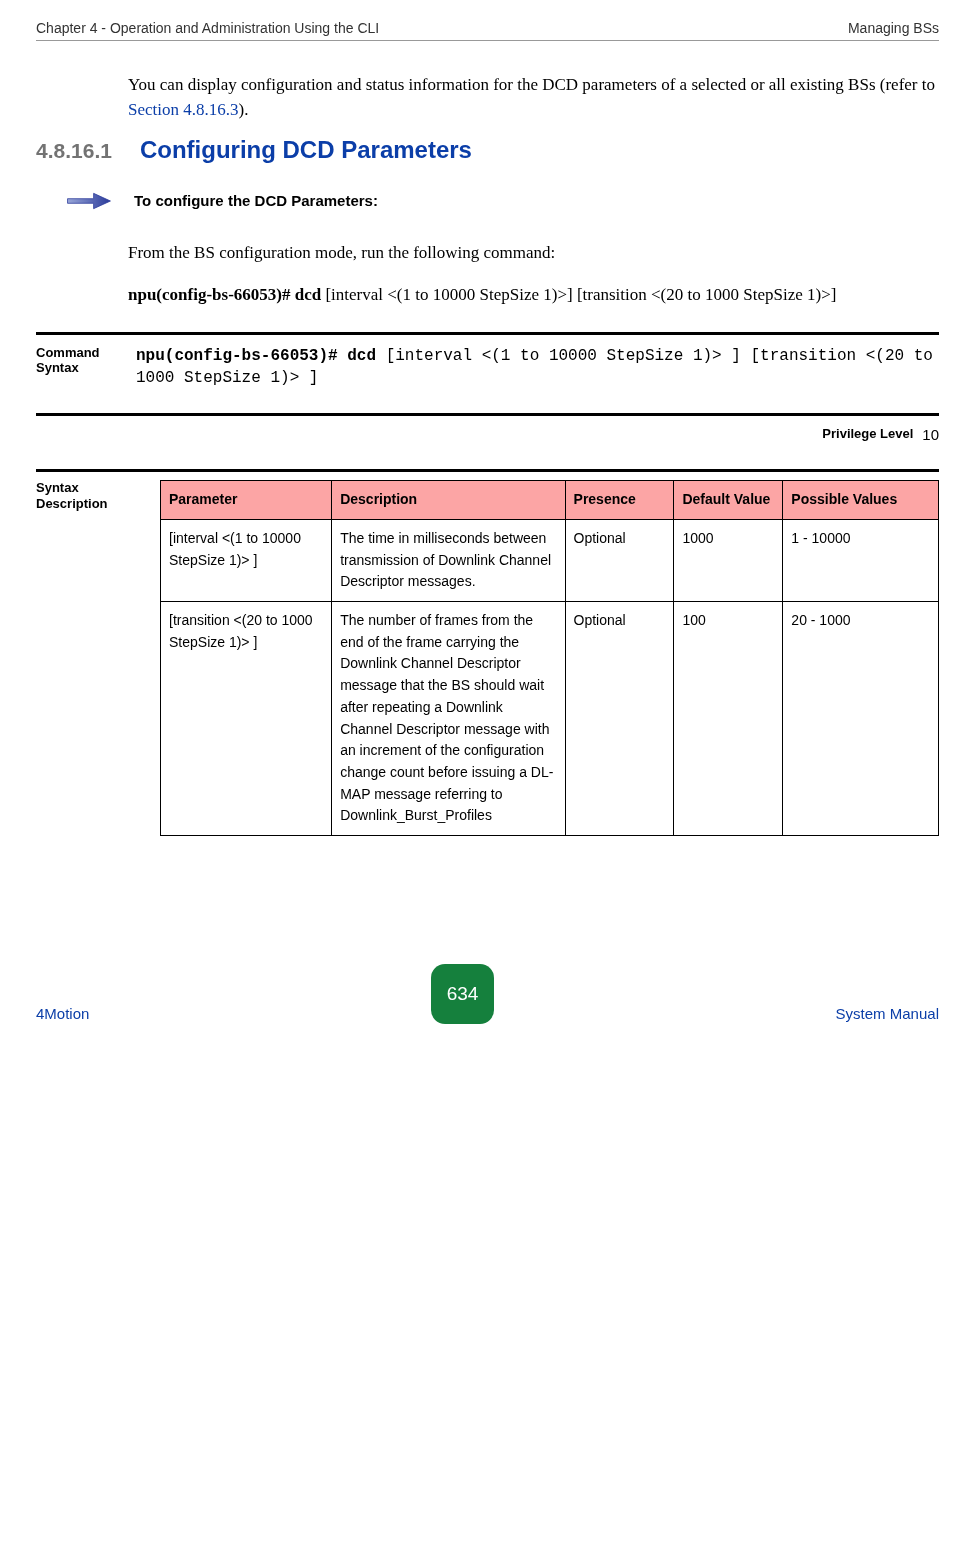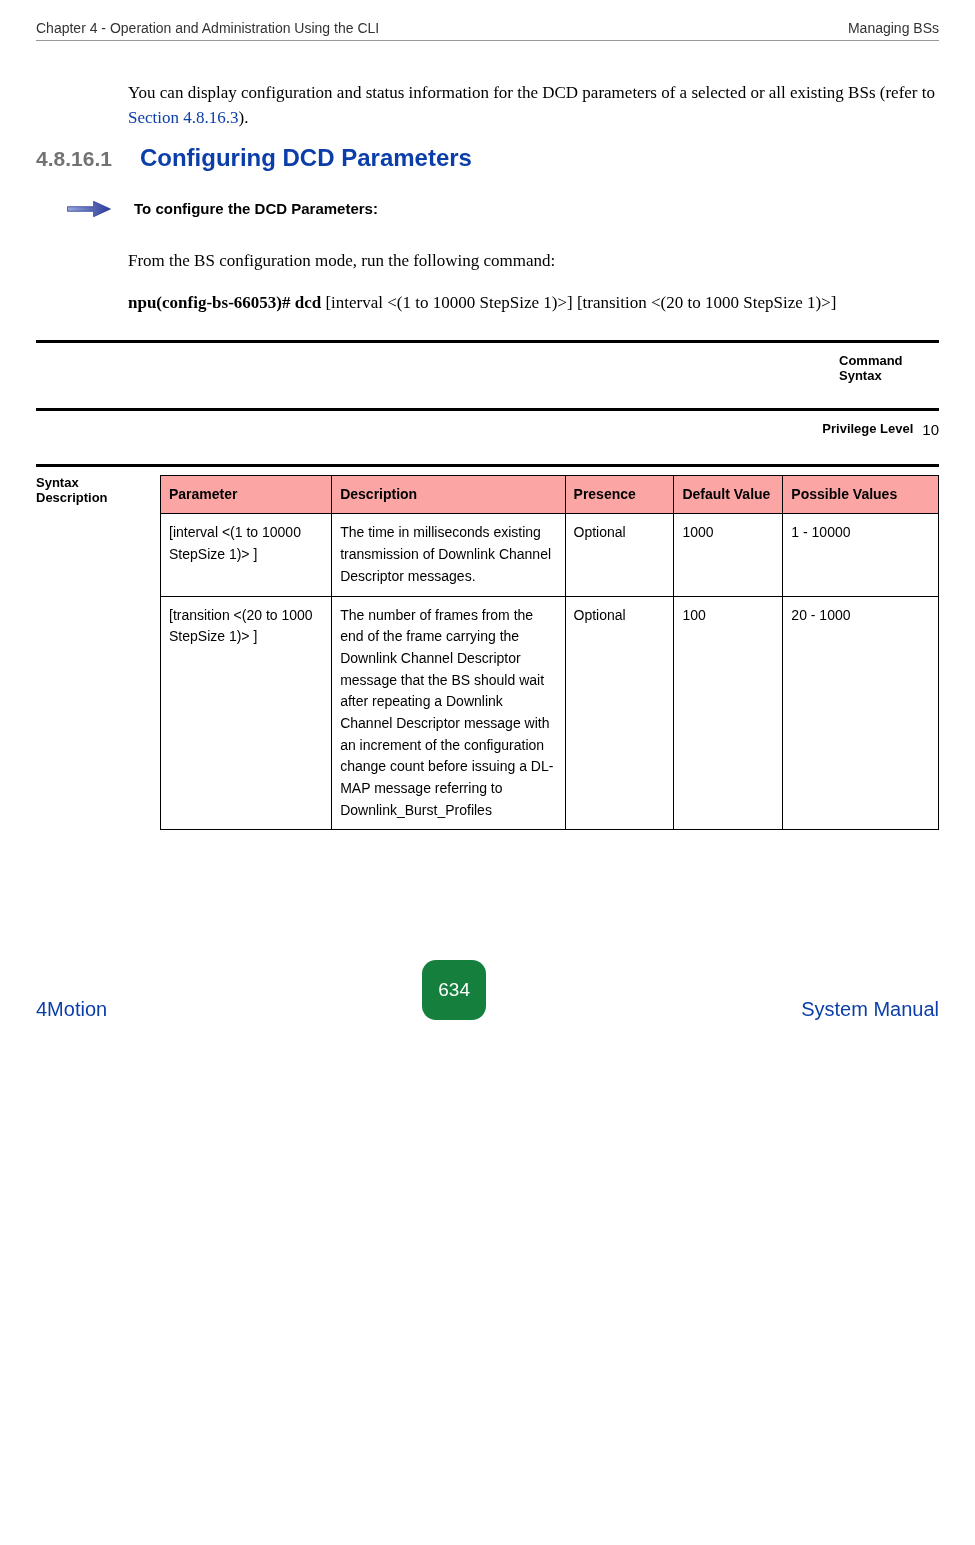--- a/index.html
+++ b/index.html
@@ -13,21 +13,21 @@
   .page {
     padding: 20px 36px 0 36px;
   }
   .header-row {
     display: flex;
     justify-content: space-between;
     font-size: 14px;
     color: #333;
     border-bottom: 1px solid #999;
     padding-bottom: 4px;
-    margin-bottom: 40px;
+    margin-bottom: 32px;
   }
   .intro {
     font-family: "Palatino Linotype", Georgia, serif;
     font-size: 17px;
     line-height: 1.45;
     margin-left: 92px;
     margin-bottom: 6px;
   }
   .intro a, .link { color: #0b3ea8; text-decoration: none; }
   .sect-heading {
@@ -122,21 +122,21 @@
   }
   .footer {
     display:flex;
     justify-content: space-between;
     align-items:center;
     padding: 18px 36px 22px 36px;
     margin-top: 110px;
   }
   .footer-left, .footer-right {
     color: #0b3ea8;
-    font-size: 20px;
+    font-size: 15px;
     margin-top: 40px;
   }
   .page-badge {
     background: #15803d;
     color: #fff;
     font-size: 19px;
     border-radius: 14px;
     padding: 19px 16px;
   }
 </style>
@@ -175,20 +175,23 @@
   </div>
 
   <p class="body-serif">From the BS configuration mode, run the following command:</p>
 
   <p class="body-serif">
     <span class="bold">npu(config-bs-66053)# dcd</span><span> [interval &lt;(1 to 10000 StepSize 1)&gt;] [transition &lt;(20 to 1000 StepSize 1)&gt;]</span>
   </p>
 
   <div class="cmdbox">
     <div class="cmd-label">Command Syntax</div>
+    <div class="cmd-body">
+      <span class="bold">npu(config-bs-66053)# dcd</span><span> [interval &lt;(1 to 10000 StepSize 1)&gt; ] [transition &lt;(20 to 1000 StepSize 1)&gt; ]</span>
+    </div>
   </div>
 
   <div class="cmdbox">
     <div class="cmd-label">Privilege Level</div>
     <div class="level-body">10</div>
   </div>
 
   <div class="syntax-wrap">
     <div class="cmd-label">Syntax Description</div>
     <table class="syntax-table">
@@ -197,21 +200,21 @@
           <th style="width:22%">Parameter</th>
           <th style="width:30%">Description</th>
           <th style="width:14%">Presence</th>
           <th style="width:14%">Default Value</th>
           <th style="width:20%">Possible Values</th>
         </tr>
       </thead>
       <tbody>
         <tr>
           <td>[interval &lt;(1 to 10000 StepSize 1)&gt; ]</td>
-          <td>The time in milliseconds existing transmission of Downlink Channel Descriptor messages.</td>
+          <td>The time in milliseconds between transmission of Downlink Channel Descriptor messages.</td>
           <td>Optional</td>
           <td>1000</td>
           <td>1 - 10000</td>
         </tr>
         <tr>
           <td>[transition &lt;(20 to 1000 StepSize 1)&gt; ]</td>
           <td>The number of frames from the end of the frame carrying the Downlink Channel Descriptor message that the BS should wait after repeating a Downlink Channel Descriptor message with an increment  of the configuration change count before issuing a DL-MAP message referring to Downlink_Burst_Profiles</td>
           <td>Optional</td>
           <td>100</td>
           <td>20 - 1000</td>

